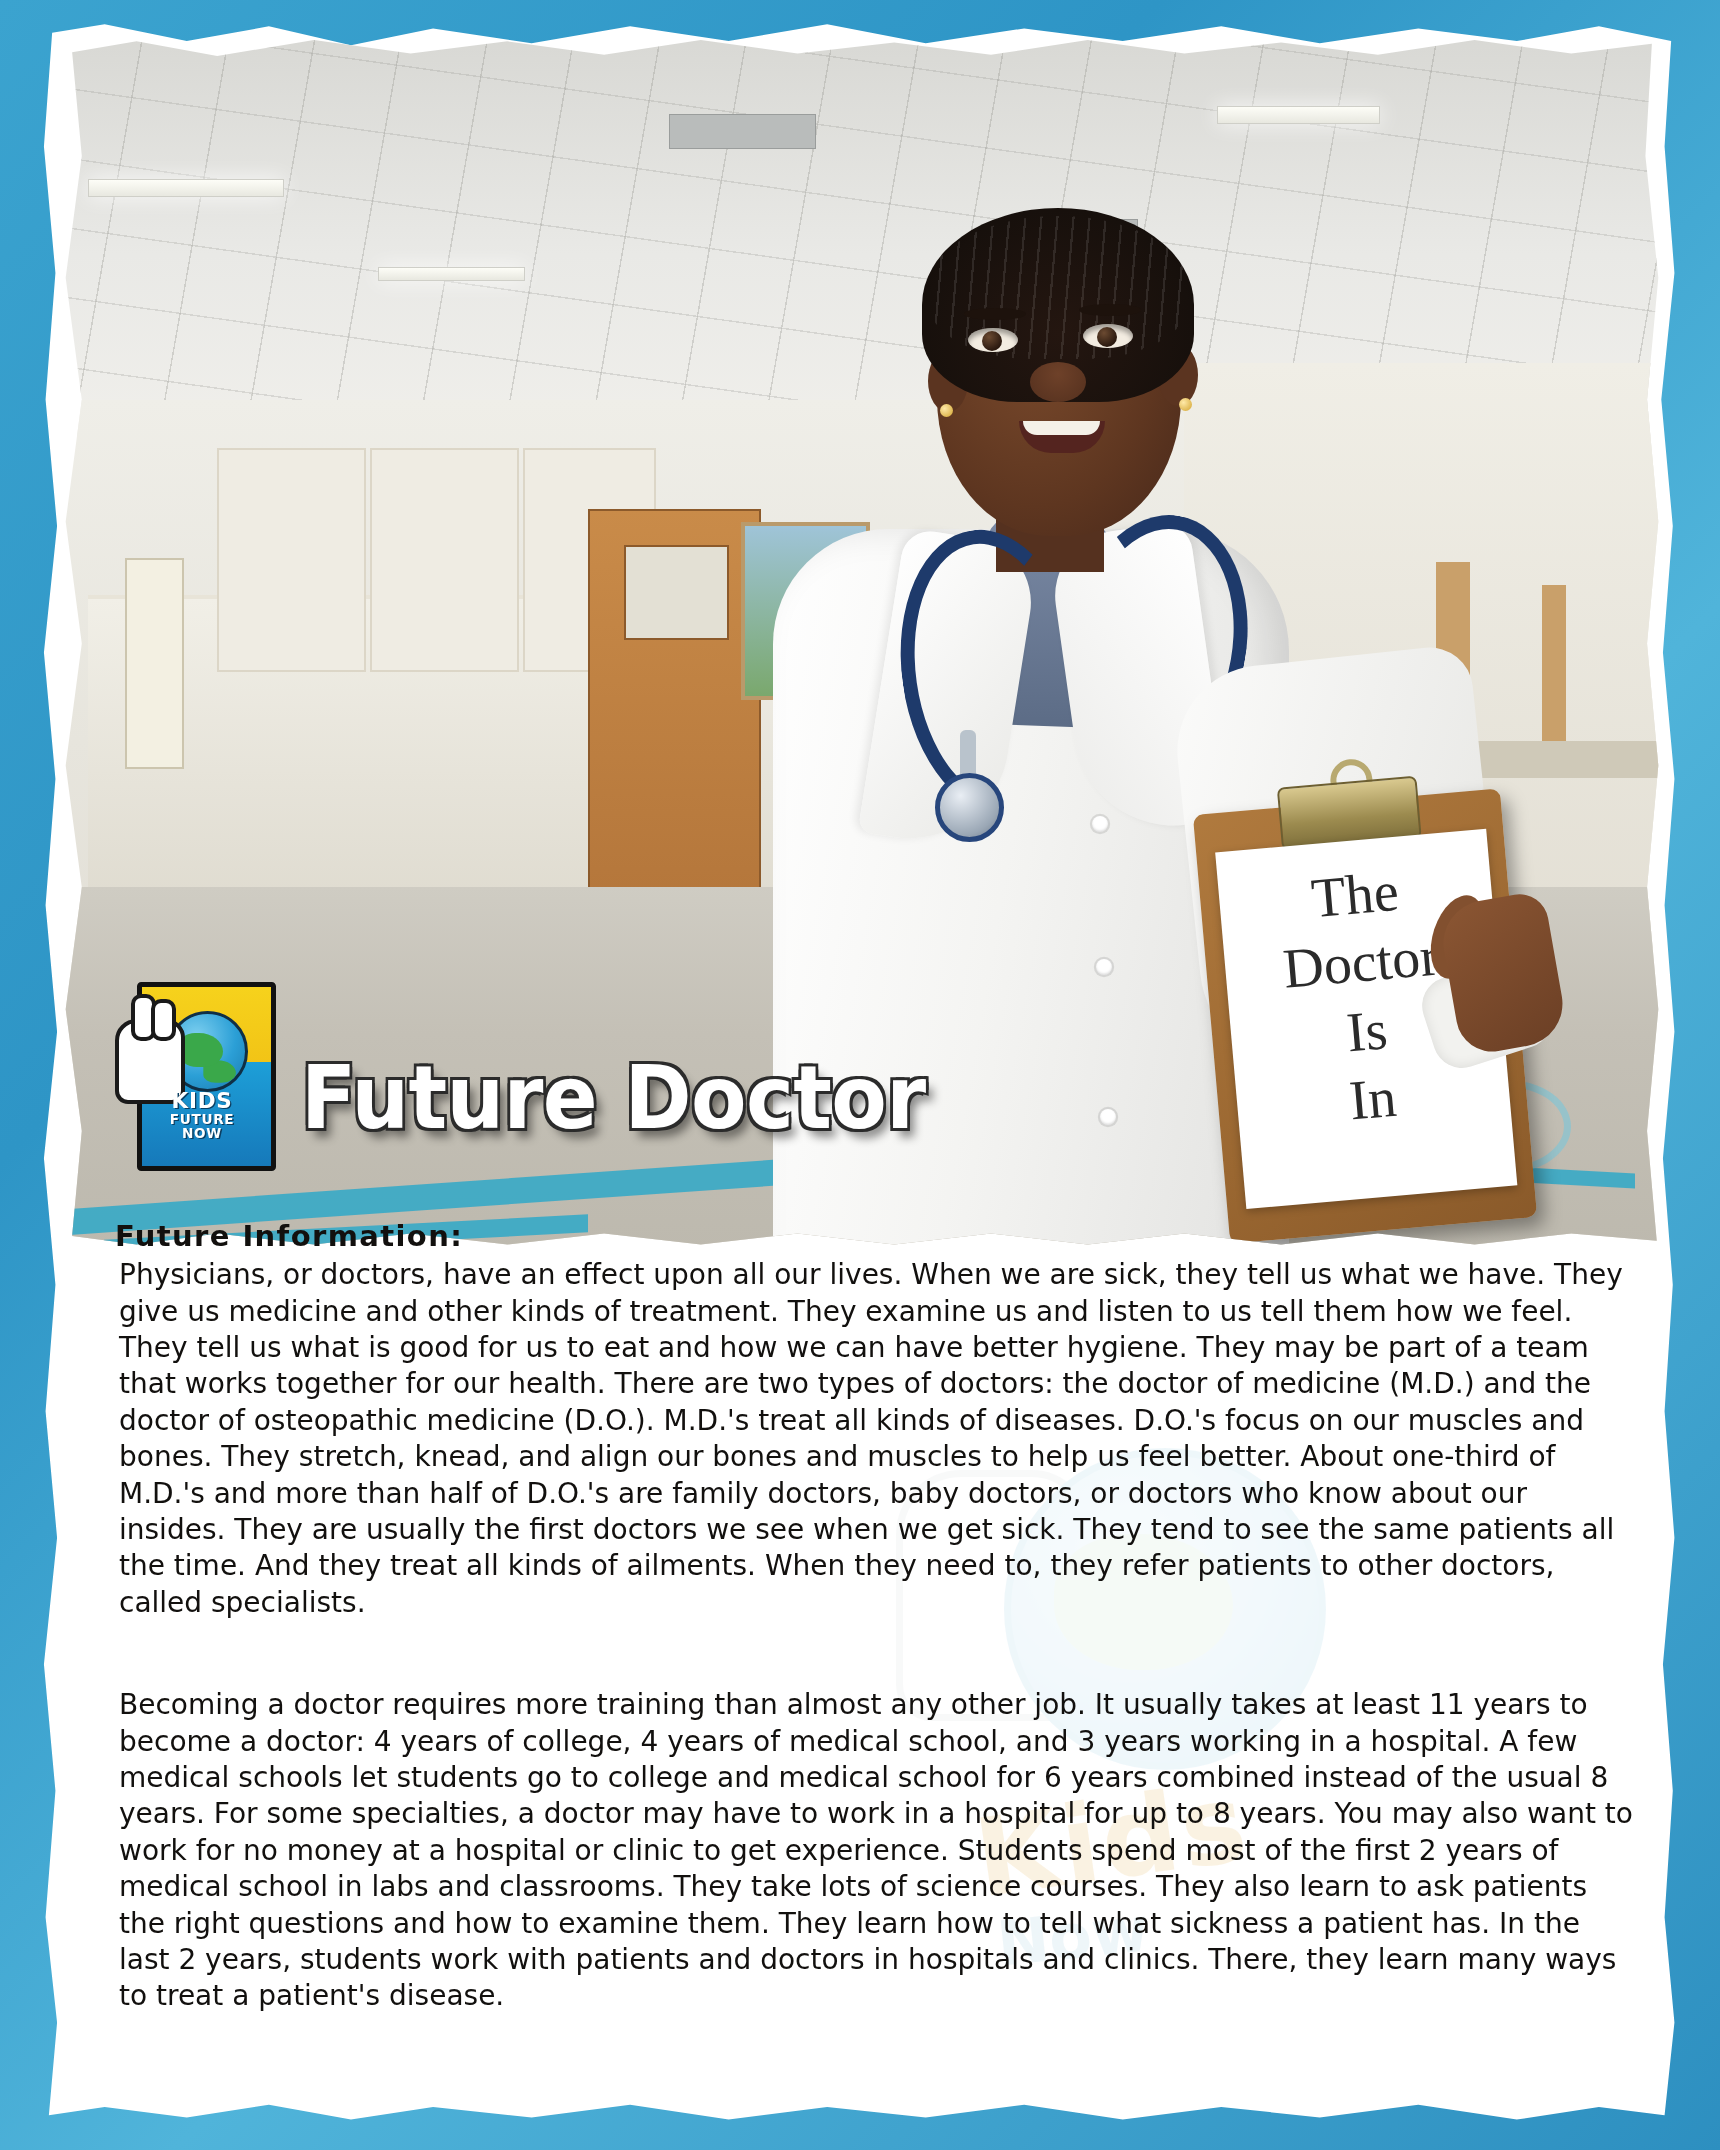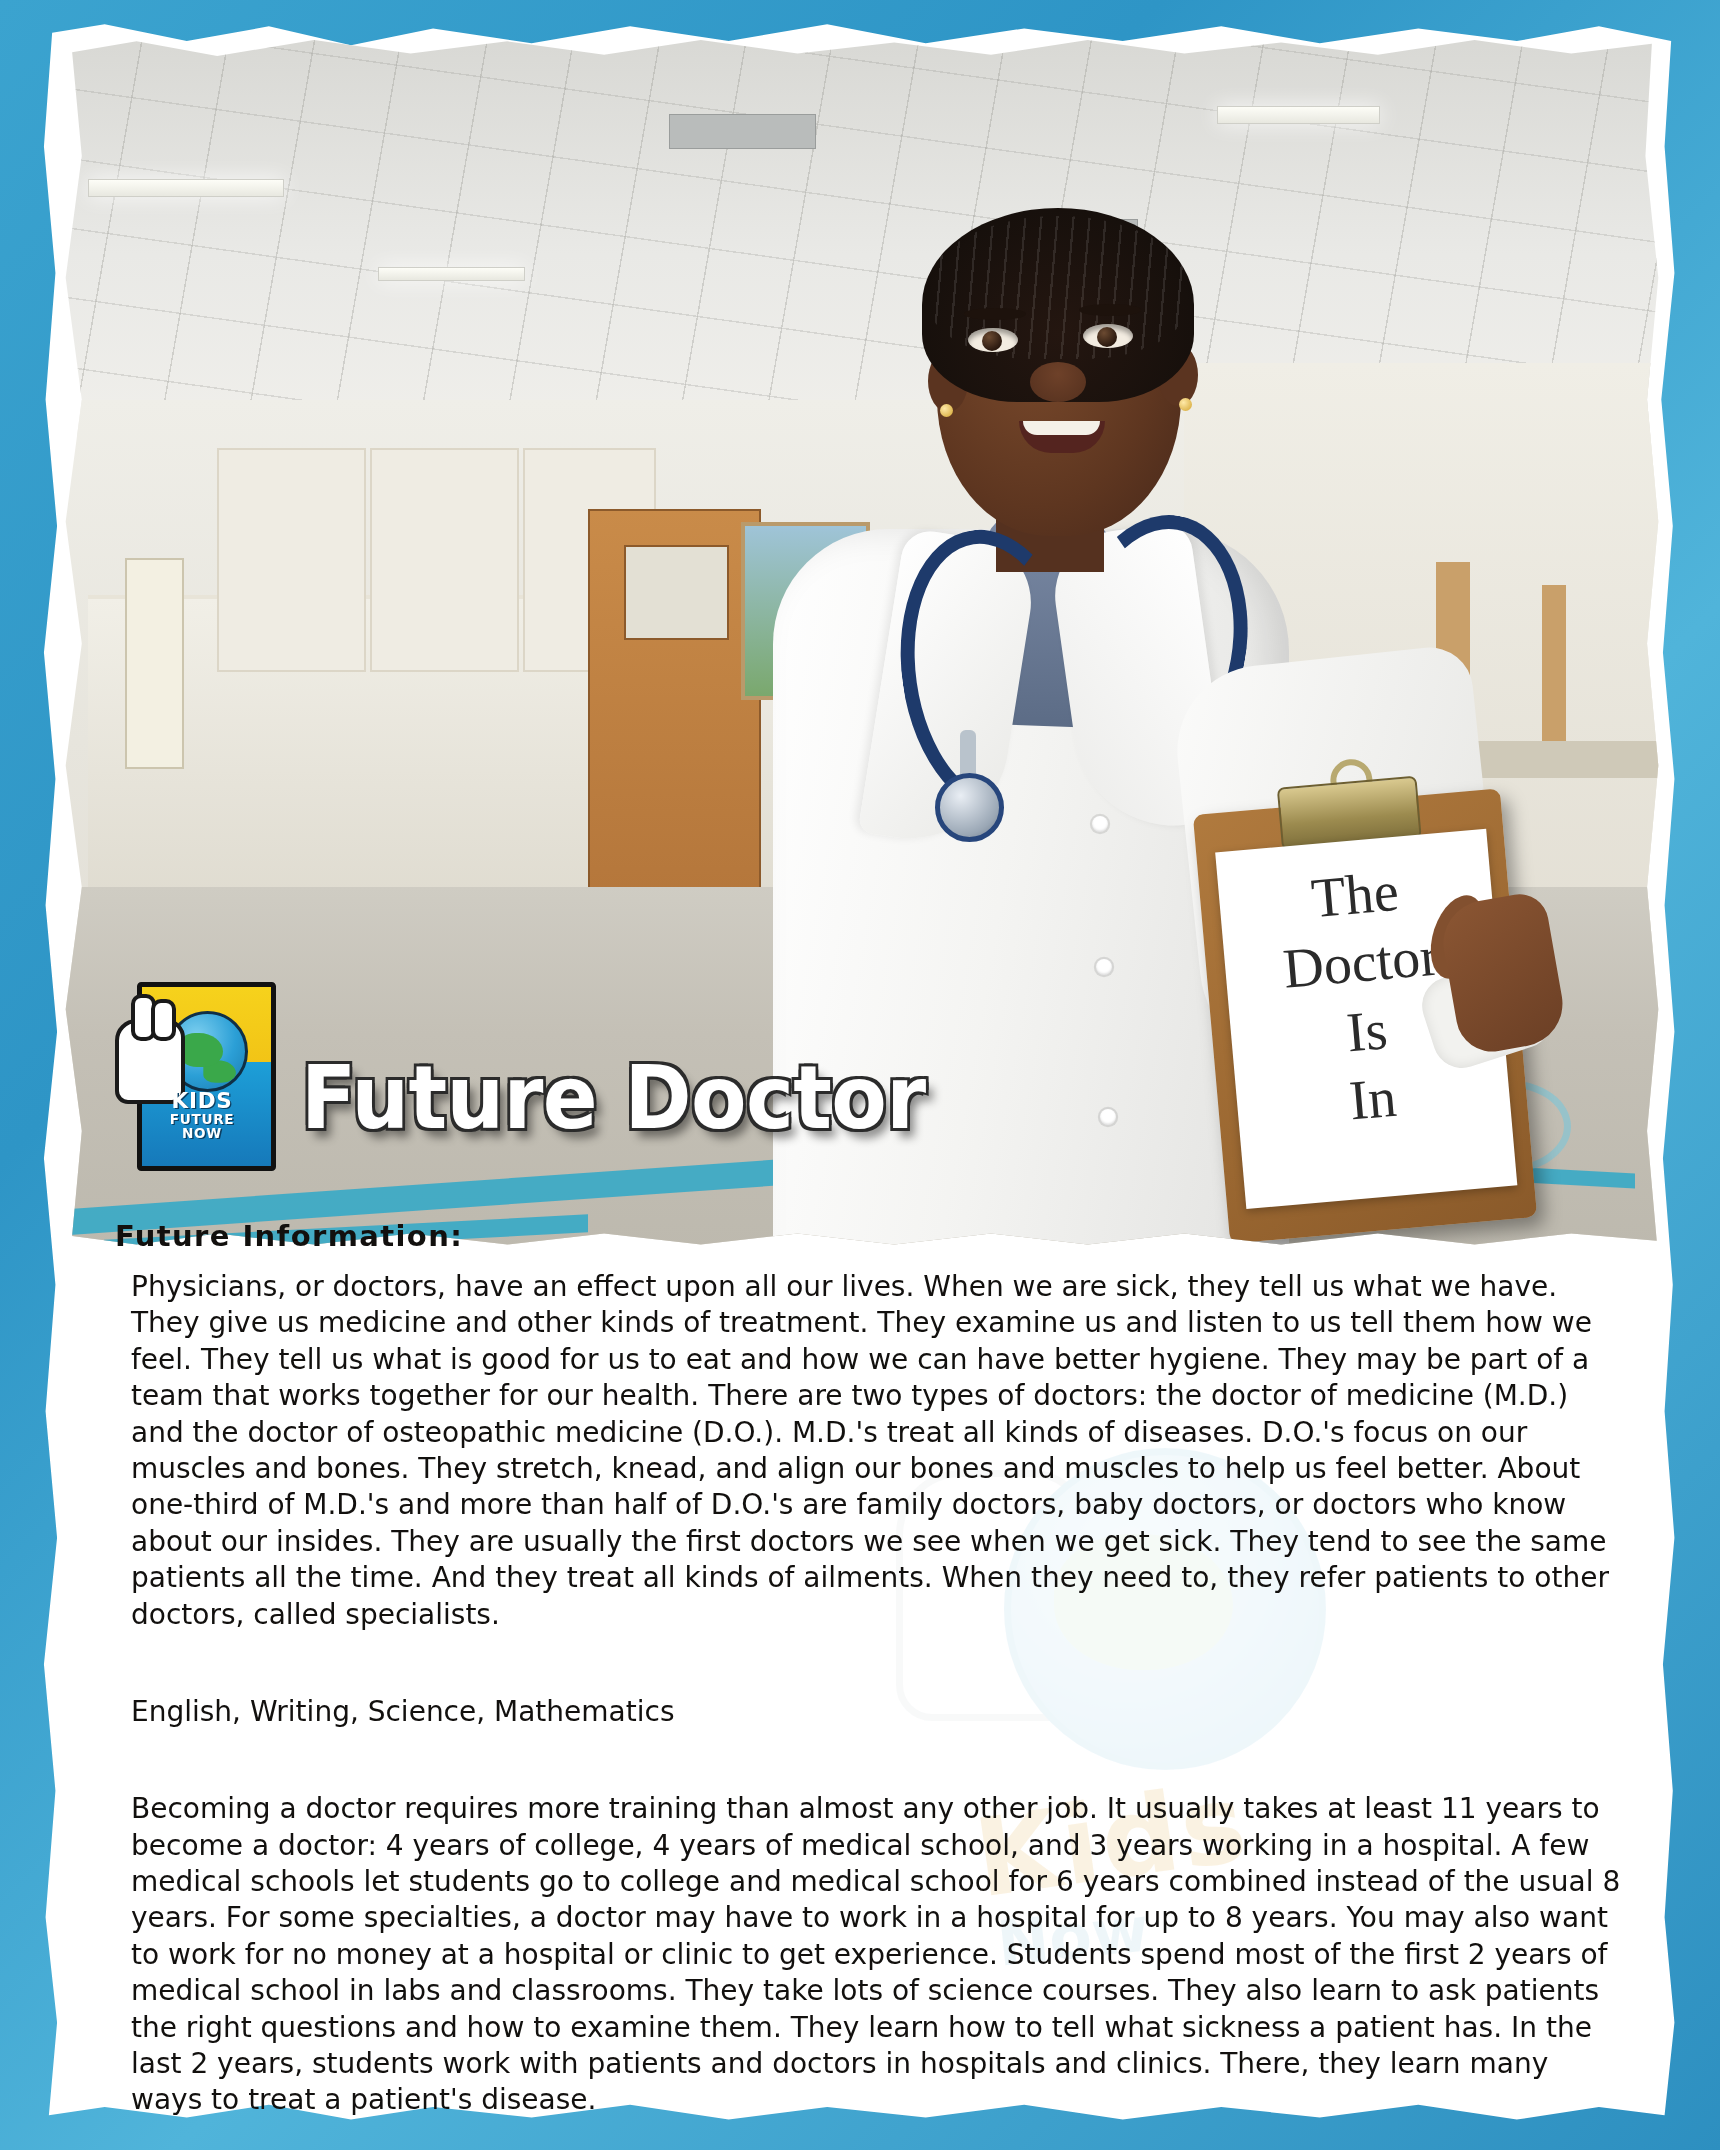--- a/index.html
+++ b/index.html
@@ -570,21 +570,21 @@
   }
   .sec-head {
     font-weight: bold;
     font-size: 29px;
     letter-spacing: 1.4px;
     margin: 0 0 4.3px 0;
   }
   .sec-body {
     font-size: 28px;
     line-height: 1.30;
-    margin: 16px;
+    margin: 4px;
   }
   .gap { height: 29px; }
 
   
   .watermark {
     position: absolute;
     left: 882px;
     top: 1348px;
     width: 559px;
     height: 688px;
@@ -759,21 +759,20 @@
     <div class="wm-sub">Now</div>
   </div>
 
   <div class="body-text">
 
     <h2 class="sec-head">Future Information:</h2>
     <p class="sec-body">Physicians, or doctors, have an effect upon all our lives. When we are sick, they tell us what we have. They give us medicine and other kinds of treatment. They examine us and listen to us tell them how we feel. They tell us what is good for us to eat and how we can have better hygiene. They may be part of a team that works together for our health. There are two types of doctors: the doctor of medicine (M.D.) and the doctor of osteopathic medicine (D.O.). M.D.'s treat all kinds of diseases. D.O.'s focus on our muscles and bones. They stretch, knead, and align our bones and muscles to help us feel better. About one-third of M.D.'s and more than half of D.O.'s are family doctors, baby doctors, or doctors who know about our insides. They are usually the first doctors we see when we get sick. They tend to see the same patients all the time. And they treat all kinds of ailments. When they need to, they refer patients to other doctors, called specialists.</p>
 
     <div class="gap"></div>
 
-    <p class="sec-body">English, Writing, Science, Mathematics</p>
 
     <div class="gap"></div>
 
     <p class="sec-body">Becoming a doctor requires more training than almost any other job. It usually takes at least 11 years to become a doctor: 4 years of college, 4 years of medical school, and 3 years working in a hospital. A few medical schools let students go to college and medical school for 6 years combined instead of the usual 8 years. For some specialties, a doctor may have to work in a hospital for up to 8 years.  You may also want to work for no money at a hospital or clinic to get experience.  Students spend most of the first 2 years of medical school in labs and classrooms. They take lots of science courses. They also learn to ask patients the right questions and how to examine them. They learn how to tell what sickness a patient has. In the last 2 years, students work with patients and doctors in hospitals and clinics. There, they learn many ways to treat a patient's disease.</p>
   </div>
 
 </div>
 
 
 </body></html>

